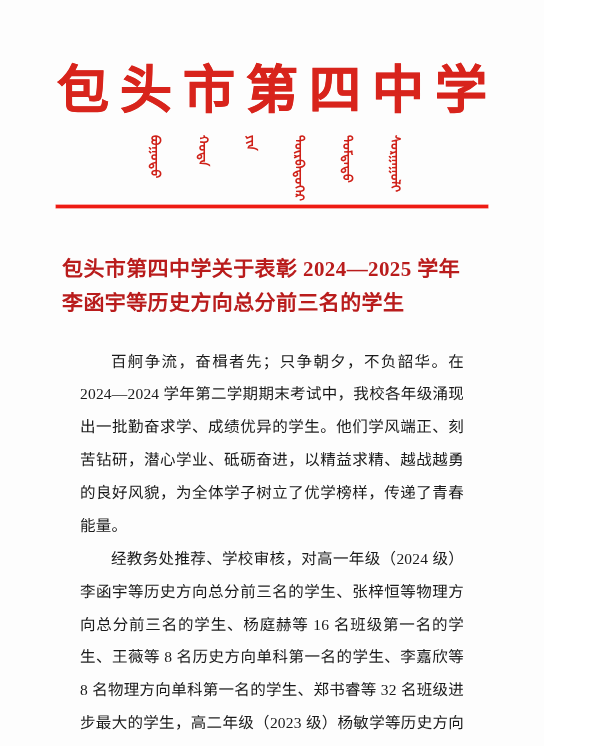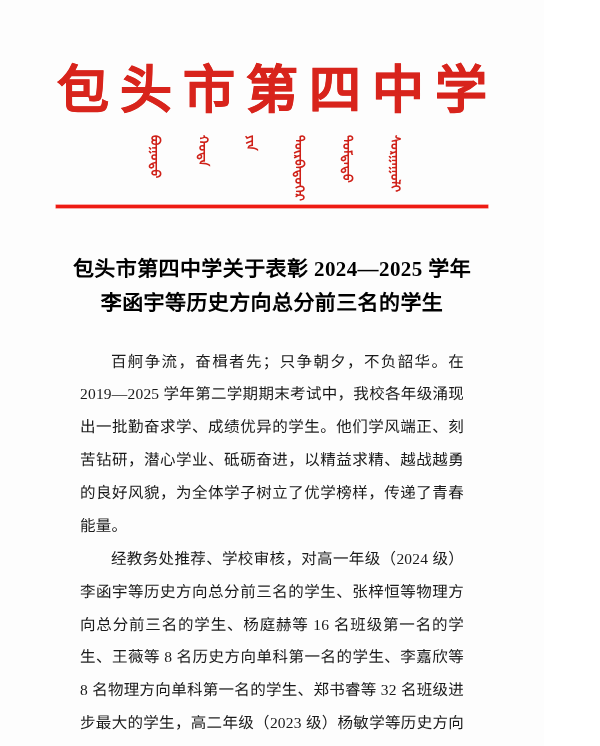--- a/index.html
+++ b/index.html
@@ -73,26 +73,26 @@
     height: 3px;
     background: #ee1b13;
     border: 0;
     margin: 0;
     box-shadow: 0 0 0 0.5px #f5554f;
   }
 
   
   .doc-title {
     margin: 44px 62px 0 62px;
-    text-align: center;
+    text-align: left;
     font-family: "Liberation Serif", "DejaVu Serif", serif;
     font-weight: bold;
     font-size: 21px;
     line-height: 1.62;
-    color: #000000;
+    color: #b91c1c;
     letter-spacing: 0.4px;
   }
   .doc-title .tline {
     display: block;
     white-space: nowrap;
   }
 
   
   .doc-body {
     margin: 26px 80px 0 80px;
@@ -135,17 +135,17 @@
     </div>
 
   </div>
 
   <div class="doc-title">
     <span class="tline">包头市第四中学关于表彰 2024—2025 学年</span>
     <span class="tline">李函宇等历史方向总分前三名的学生</span>
   </div>
 
   <div class="doc-body">
-    <p>百舸争流，奋楫者先；只争朝夕，不负韶华。在 2019—2025 学年第二学期期末考试中，我校各年级涌现出一批勤奋求学、成绩优异的学生。他们学风端正、刻苦钻研，潜心学业、砥砺奋进，以精益求精、越战越勇的良好风貌，为全体学子树立了优学榜样，传递了青春能量。</p>
+    <p>百舸争流，奋楫者先；只争朝夕，不负韶华。在 2024—2024 学年第二学期期末考试中，我校各年级涌现出一批勤奋求学、成绩优异的学生。他们学风端正、刻苦钻研，潜心学业、砥砺奋进，以精益求精、越战越勇的良好风貌，为全体学子树立了优学榜样，传递了青春能量。</p>
     <p>经教务处推荐、学校审核，对高一年级（2024 级）李函宇等历史方向总分前三名的学生、张梓恒等物理方向总分前三名的学生、杨庭赫等 16 名班级第一名的学生、王薇等 8 名历史方向单科第一名的学生、李嘉欣等 8 名物理方向单科第一名的学生、郑书睿等 32 名班级进步最大的学生，高二年级（2023 级）杨敏学等历史方向总分前三名的学生、李明轩等物理方向总分前三名的学生、叶泽铭等 16 名班级第一名的学生、薛津姝等 7 名历史方向单科第一名的学生、宋梦娇等 10 名物理方向单科第一名的学生、裴</p>
   </div>
 
 </div>
 
 </body></html>

